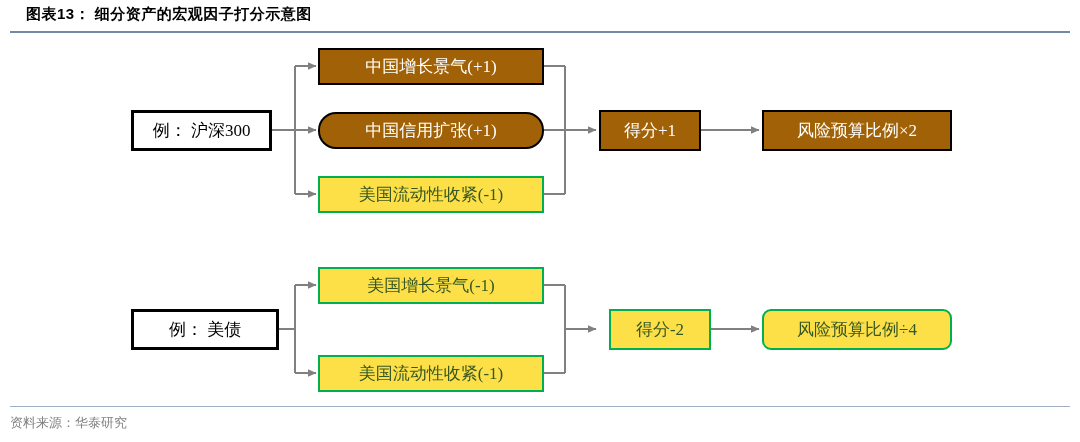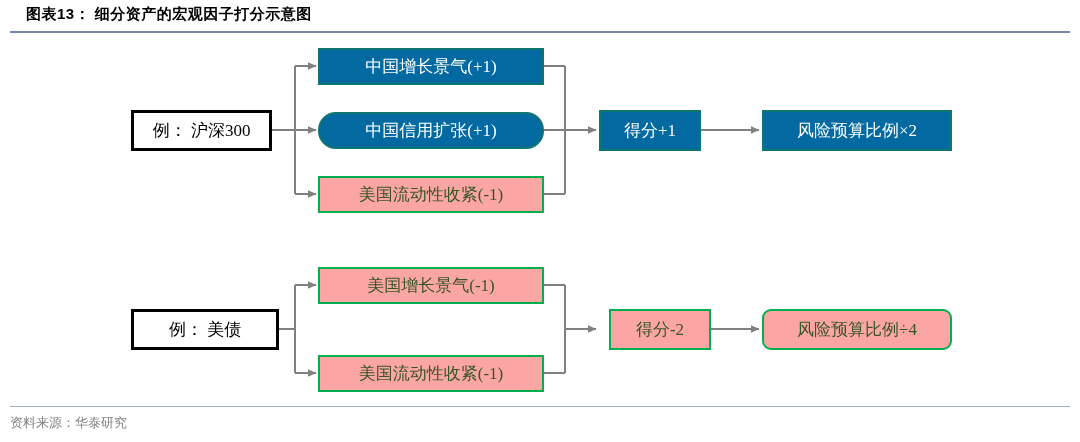--- a/index.html
+++ b/index.html
@@ -88,29 +88,29 @@
   
   .node.anchor {
     border: 3px solid #000000;
     background: #ffffff;
     color: #000000;
     font-size: 17px;
   }
 
   
   .node.red {
-    border: 2px solid #0f766e;
-    background: #0369a1;
+    border: 2px solid #000000;
+    background: #a16207;
     color: #ffffff;
   }
 
   
   .node.green {
     border: 2px solid #00B050;
-    background: #fca5a5;
+    background: #fde047;
     color: #375623;
   }
 </style>
 </head>
 <body>
 
 <div id="chart-title">图表13： 细分资产的宏观因子打分示意图</div>
 <div id="title-rule"></div>
 
 <div id="diagram">

